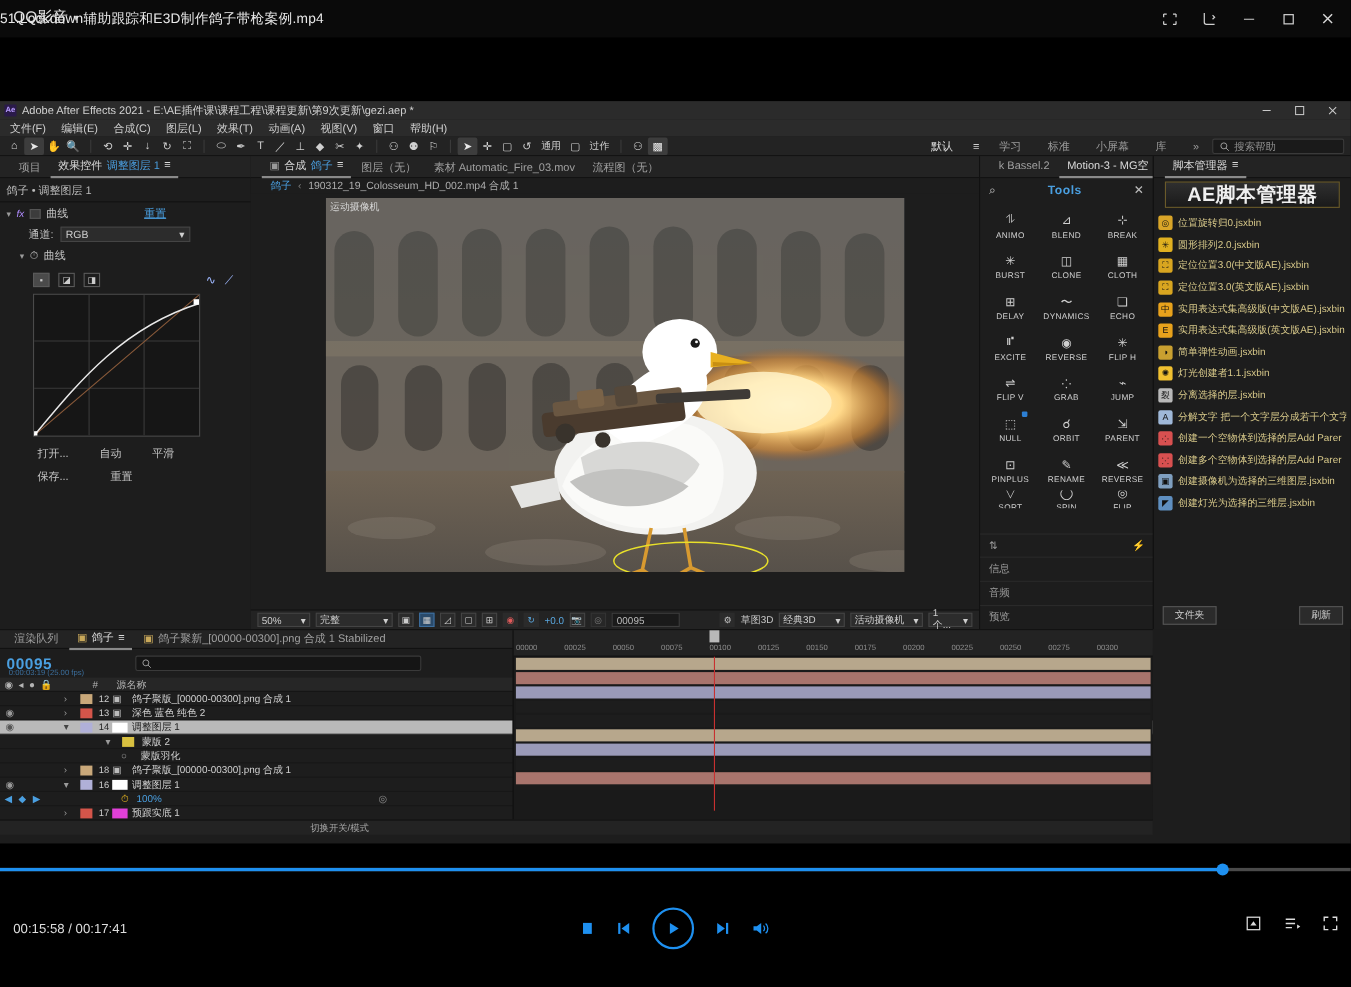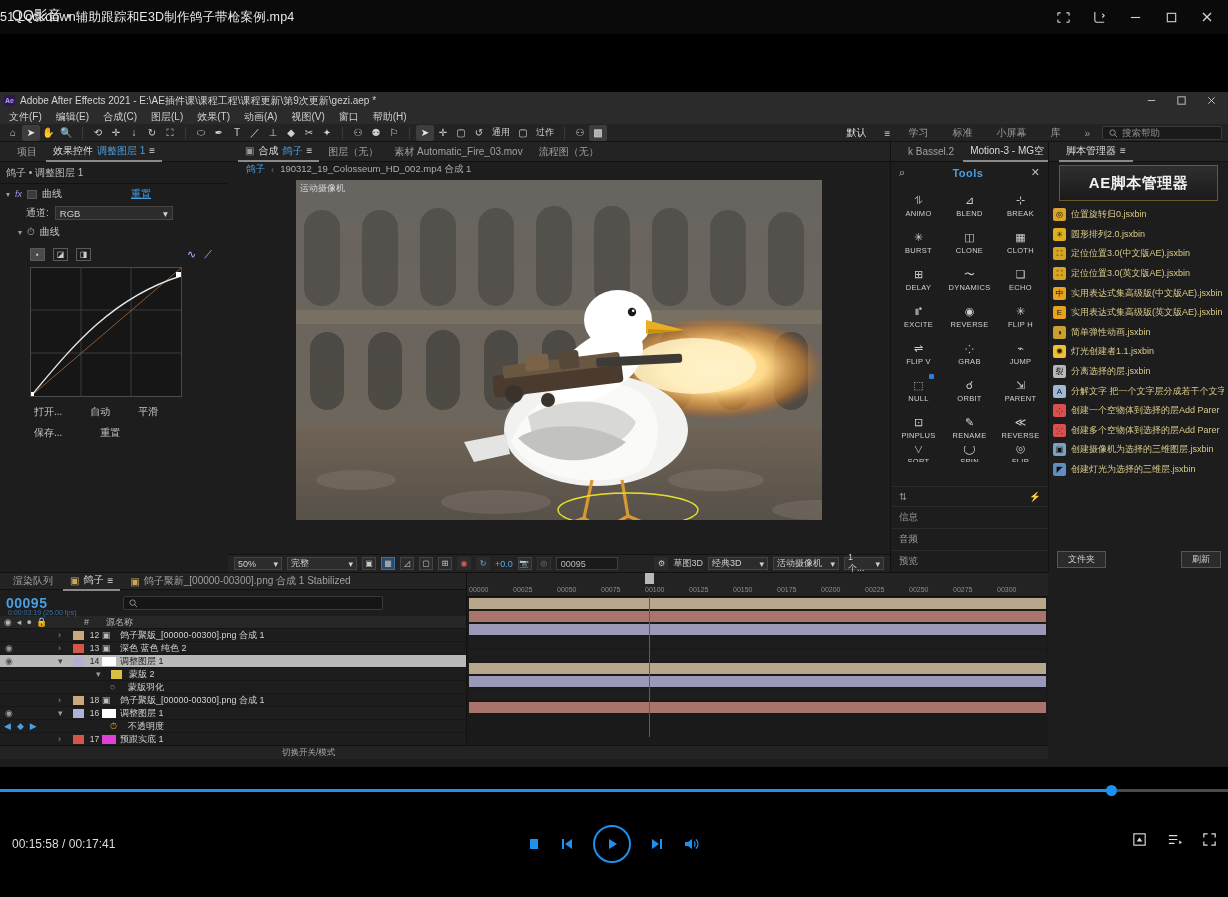--- a/index.html
+++ b/index.html
@@ -144,23 +144,23 @@
   .mcell .lbl { font-size: 7.5px; color: #d0d0d0; letter-spacing: .3px; margin-top: 2px; }
   .badge { position: absolute; right: 10px; top: 2px; width: 5px; height: 5px; background: #2d7fd3; border-radius: 1px; }
   .tools-footer { position: absolute; left: 0; bottom: 0; width: 158px; }
   .tf-row { font-size: 9.5px; color: #9a9a9a; padding: 4px 8px; border-top: 1px solid #2a2a2a; }
 
   
   #script-panel { left: 1048px; top: 50px; width: 180px; height: 430px; background: #1d1d1d; border-left: 1px solid #111; }
   .sm-btns { display: flex; justify-content: space-between; padding: 5px 8px; }
   .sm-btn { border: 1px solid #555; background: #2b2b2b; font-size: 9px; color: #cfcfcf; padding: 1px 10px; }
   .sm-logo {
-    margin: 3px 10px 4px 10px; height: 36px; background: linear-gradient(#2f2f2f, #1a1a1a);
+    margin: 3px 10px 4px 10px; height: 24px; background: linear-gradient(#2f2f2f, #1a1a1a);
     border: 1px solid #6a5a2a; display: flex; align-items: center; justify-content: center;
-    color: #f0f0f0; font-size: 15px; font-weight: bold; letter-spacing: .5px;
+    color: #f0f0f0; font-size: 18px; font-weight: bold; letter-spacing: .5px;
   }
   .sm-list { height: 276px; overflow: hidden; }
   .sm-item { display: flex; align-items: center; gap: 5px; padding: 2px 4px; height: 19.6px; }
   .sm-ico { width: 13px; height: 13px; border-radius: 2px; flex: 0 0 13px; display: flex; align-items: center; justify-content: center; font-size: 8px; color: #111; }
   .sm-name { font-size: 9px; color: #d8c98a; white-space: nowrap; overflow: hidden; }
   .sm-foot { position: absolute; bottom: 4px; left: 0; width: 180px; display: flex; justify-content: space-between; padding: 0 8px; }
 
   
   #timeline { position: absolute; left: 0; top: 480px; width: 1048px; height: 187px; background: #1d1d1d; border-top: 1px solid #111; }
   .tl-tabbar { height: 17px; background: #232323; display: flex; align-items: center; gap: 3px; padding-left: 6px; border-bottom: 1px solid #111; }
@@ -983,21 +983,20 @@
         </div>
 
         <div class="tl-row">
           <span style="width:58px;display:flex;align-items:center;gap:6px;padding-left:4px;color:#4a9fe0;">
               <span>◀</span>
               <span>◆</span>
               <span>▶</span>
             </span>
           <span style="width:52px;"></span>
           <span style="width:14px;color:#e0b020;">⏱</span>
-          <span class="layername">不透明度</span>
           <span style="width:150px;color:#4a9fe0;">100%</span>
           <span style="width:70px;"></span>
           <span class="cell-par" style="color:#888;">◎</span>
         </div>
 
         <div class="tl-row">
           <span style="width:58px;display:flex;gap:6px;padding-left:5px;color:#9a9a9a;">
               <span> </span>
             </span>
           <span style="width:12px;color:#9a9a9a;">›</span>

